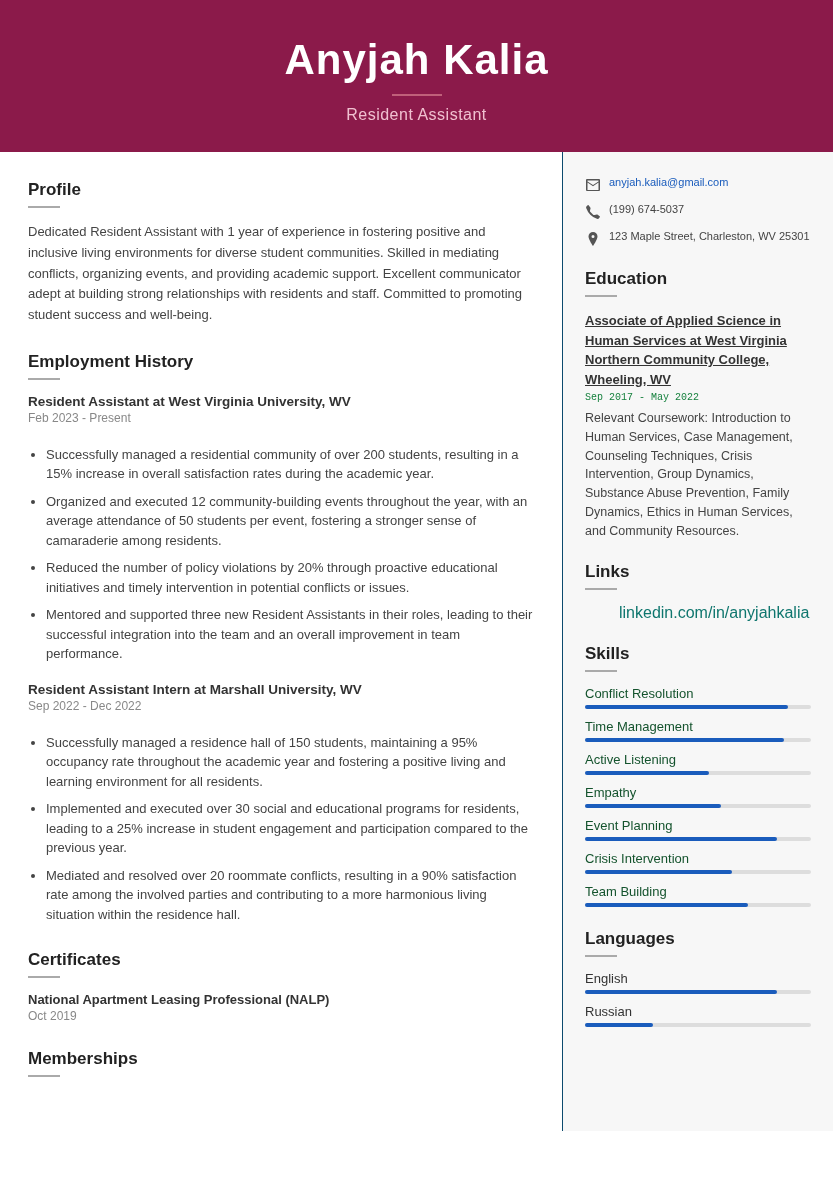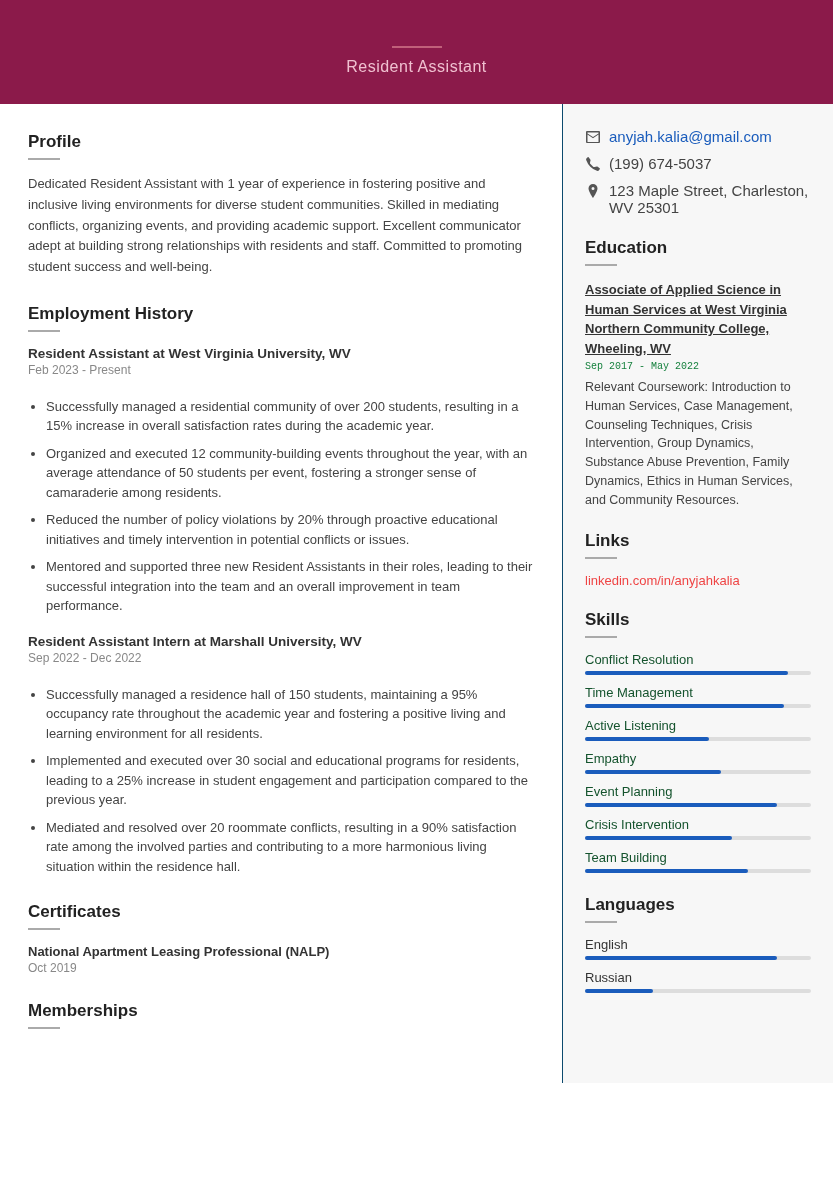--- a/index.html
+++ b/index.html
@@ -111,21 +111,21 @@
     .cert-date {
       color: #888;
       font-size: 12px;
       margin-bottom: 10px;
     }
     
     .contact-item {
       display: flex;
       align-items: flex-start;
       margin-bottom: 10px;
-      font-size: 15px;
+      font-size: 11px;
       color: #444;
       gap: 8px;
     }
     .contact-icon {
       width: 16px;
       height: 16px;
       flex-shrink: 0;
       margin-top: 1px;
     }
     .contact-link {
@@ -146,23 +146,24 @@
       margin-bottom: 6px;
       font-family: Liberation Mono, monospace;
     }
     .edu-coursework {
       font-size: 12.5px;
       color: #444;
       line-height: 1.5;
     }
     
     .link-item {
-      color: #ef4444;
-      font-size: 13px;
+      color: #0f766e;
+      font-size: 16px;
       text-decoration: none;
+      margin-left: 34px;
     }
     
     .skill-item {
       margin-bottom: 10px;
     }
     .skill-label {
       font-size: 13px;
       color: #14532d;
       margin-bottom: 4px;
     }
@@ -202,20 +203,21 @@
     .right-section {
       margin-bottom: 22px;
     }
   </style>
 </head>
 <body>
 
 <div class="resume-wrapper">
 
   <div class="header">
+    <div class="header-name">Anyjah Kalia</div>
     <div class="header-divider"></div>
     <div class="header-title">Resident Assistant</div>
   </div>
 
   <div class="body-row">
 
     <div class="left-col">
 
       <div class="section">
         <div class="section-title">Profile</div>

